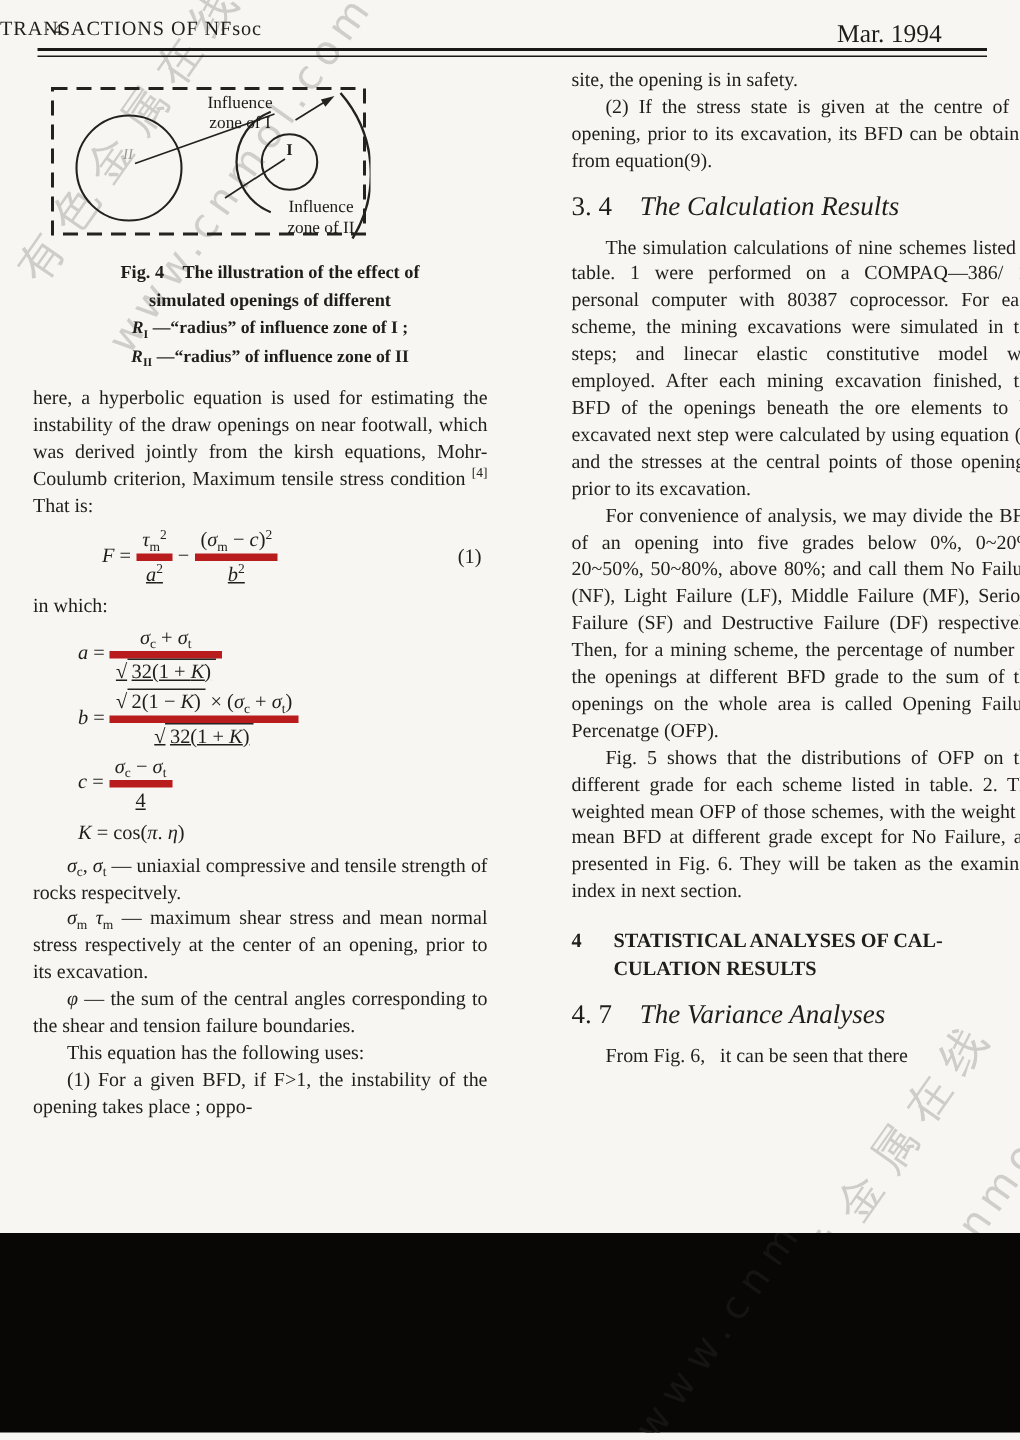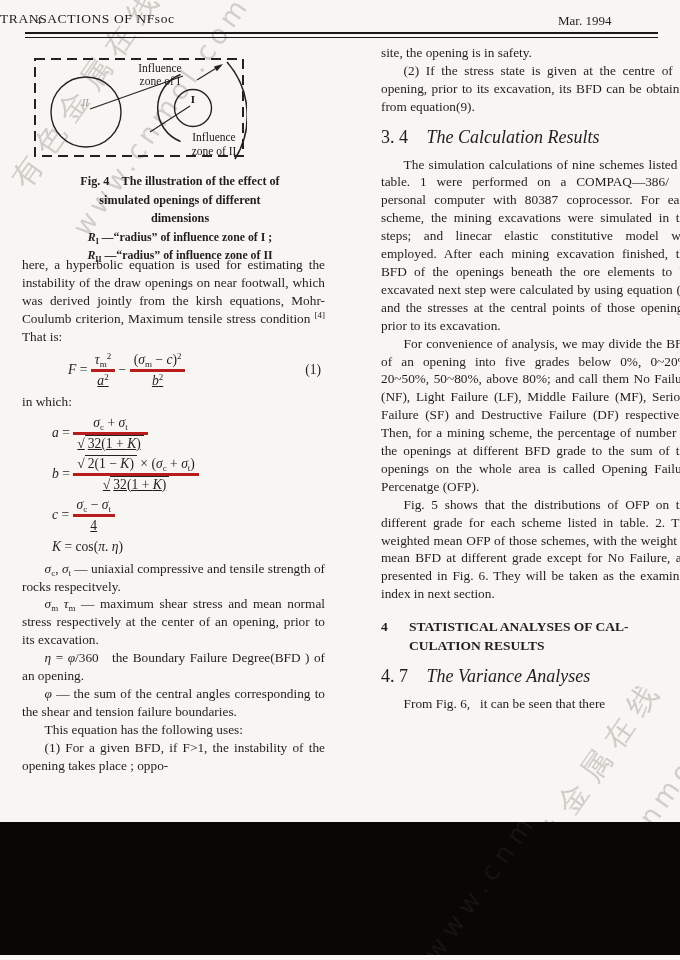--- a/index.html
+++ b/index.html
@@ -8,41 +8,41 @@
   
   .wm{position:absolute;white-space:nowrap;transform:rotate(-55deg);
       font-family:"DejaVu Sans",sans-serif;pointer-events:none;}
   .wm-cn{font-size:30px;letter-spacing:10px;color:rgba(150,148,142,.42);}
   .wm-url{font-size:27px;letter-spacing:5px;color:rgba(150,148,142,.40);}
   .wm-dark{position:absolute;white-space:nowrap;transform:rotate(-55deg);
       font-family:"DejaVu Sans",sans-serif;font-size:26px;letter-spacing:7px;color:#161412;}
   
   .hdr-no{position:absolute;left:30px;top:14px;font-size:11px;letter-spacing:2px;}
   .hdr-j{position:absolute;left:0;right:22px;top:11px;font-size:13.5px;letter-spacing:.6px;}
-  .hdr-d{position:absolute;left:558px;top:13px;font-size:13px;}
+  .hdr-d{position:absolute;left:558px;top:13px;font-size:17px;}
   .hdr-rule{position:absolute;left:25px;top:32px;width:633px;height:3px;
             border-top:2px solid #1b1917;border-bottom:1px solid #1b1917;}
   
   .figsvg{position:absolute;left:33px;top:55px;}
   .figsvg text{font-family:"Liberation Serif","DejaVu Serif",serif;}
   .cap{position:absolute;left:30px;top:172px;width:300px;text-align:center;
        font-weight:bold;font-size:12.2px;line-height:18.5px;}
   .cap .legend{font-size:11.8px;}
   .cap sub{font-size:8px;}
   
   .col{position:absolute;text-align:justify;font-size:13.3px;line-height:17.9px;}
   .col-l{left:22px;top:256px;width:303px;}
   .col-r{left:348px;top:44px;width:311px;margin-left:33px;}
   .p{margin:0;text-indent:1.7em;}
   .nop{margin:0;}
   sub{font-size:9px;vertical-align:-3px;line-height:0;}
   sup{font-size:9px;vertical-align:5px;line-height:0;}
   
   .frac{display:inline-block;vertical-align:middle;text-align:center;line-height:1.18;}
-  .fnum{display:block;border-bottom:3px solid #b91c1c;padding:0 4px 1px;}
+  .fnum{display:block;border-bottom:5px solid #b91c1c;padding:0 4px 1px;}
   .fden{display:block;padding:1px 4px 0;text-decoration:underline;}
   .sq{white-space:nowrap;}
   .srad{border-top:1.2px solid #262422;padding:0 3px;}
   .eq1row{display:flex;align-items:center;margin:6px 0 4px;font-size:13.6px;}
   .eq1main{margin-left:46px;}
   .eqtag{margin-left:auto;margin-right:4px;}
   .eqline{margin:4px 0 4px 30px;font-size:13.6px;}
   
   .h34{margin:13px 0 9px;font-size:18px;}
   .hnum{margin-right:14px;font-style:normal;}
@@ -84,39 +84,37 @@
     <text x="127" y="30" font-size="11.5" text-anchor="middle" fill="#1c1a18">zone of I</text>
     <text x="181" y="86" font-size="11.5" text-anchor="middle" fill="#1c1a18">Influence</text>
     <text x="181" y="100" font-size="11.5" text-anchor="middle" fill="#1c1a18">zone of II</text>
   </svg>
 
   <div class="cap">
     <div>
       <span>Fig. 4</span> <span>The illustration of the effect of</span>
     </div>
     <div>simulated openings of different</div>
-    <div>dimensions</div>
     <div class="legend"><i>R</i><sub>I</sub> —“radius” of influence zone of I ;</div>
     <div class="legend"><i>R</i><sub>II</sub> —“radius” of influence zone of II</div>
   </div>
 
   <div class="col col-l">
     <p class="nop">here, a hyperbolic equation is used for estimating the instability of the draw openings on near footwall, which was derived jointly from the kirsh equations, Mohr- Coulumb criterion, Maximum tensile stress condition <sup>[4]</sup> That is:</p>
     <div class="eq1row">
       <span class="eq1main"><i>F</i> = <span class="frac"><span class="fnum"><i>τ</i><sub>m</sub><sup>2</sup></span><span class="fden"><i>a</i><sup>2</sup></span></span> − <span class="frac"><span class="fnum">(<i>σ</i><sub>m</sub> − <i>c</i>)<sup>2</sup></span><span class="fden"><i>b</i><sup>2</sup></span></span></span>
       <span class="eqtag">(1)</span>
     </div>
     <p class="nop">in which:</p>
     <div class="eqline"><i>a</i> = <span class="frac"><span class="fnum"><i>σ</i><sub>c</sub> + <i>σ</i><sub>t</sub></span><span class="fden"><span class="sq">√<span class="srad">32(1 + <i>K</i>)</span></span></span></span></div>
     <div class="eqline"><i>b</i> = <span class="frac"><span class="fnum"><span class="sq">√<span class="srad">2(1 − <i>K</i>)</span></span> × (<i>σ</i><sub>c</sub> + <i>σ</i><sub>t</sub>)</span><span class="fden"><span class="sq">√<span class="srad">32(1 + <i>K</i>)</span></span></span></span></div>
     <div class="eqline"><i>c</i> = <span class="frac"><span class="fnum"><i>σ</i><sub>c</sub> − <i>σ</i><sub>t</sub></span><span class="fden">4</span></span></div>
     <div class="eqline"><i>K</i> = cos(<i>π</i>. <i>η</i>)</div>
     <p class="p"><i>σ</i><sub>c</sub>, <i>σ</i><sub>t</sub> — uniaxial compressive and tensile strength of rocks respecitvely.</p>
     <p class="p"><i>σ</i><sub>m</sub><i> τ</i><sub>m</sub> — maximum shear stress and mean normal stress respectively at the center of an opening, prior to its excavation.</p>
-    <p class="p"><i>η</i> = <i>φ</i>/360  the Boundary Failure Degree(BFD ) of an opening.</p>
     <p class="p"><i>φ</i> — the sum of the central angles corresponding to the shear and tension failure boundaries.</p>
     <p class="p">This equation has the following uses:</p>
     <p class="p">(1) For a given BFD, if F&gt;1, the instability of the opening takes place ; oppo-</p>
   </div>
 
   <div class="col col-r">
     <p class="nop">site, the opening is in safety.</p>
     <p class="p">(2) If the stress state is given at the centre of an opening, prior to its excavation, its BFD can be obtained from equation(9).</p>
     <div class="h34">
       <span class="hnum">3. 4</span>

